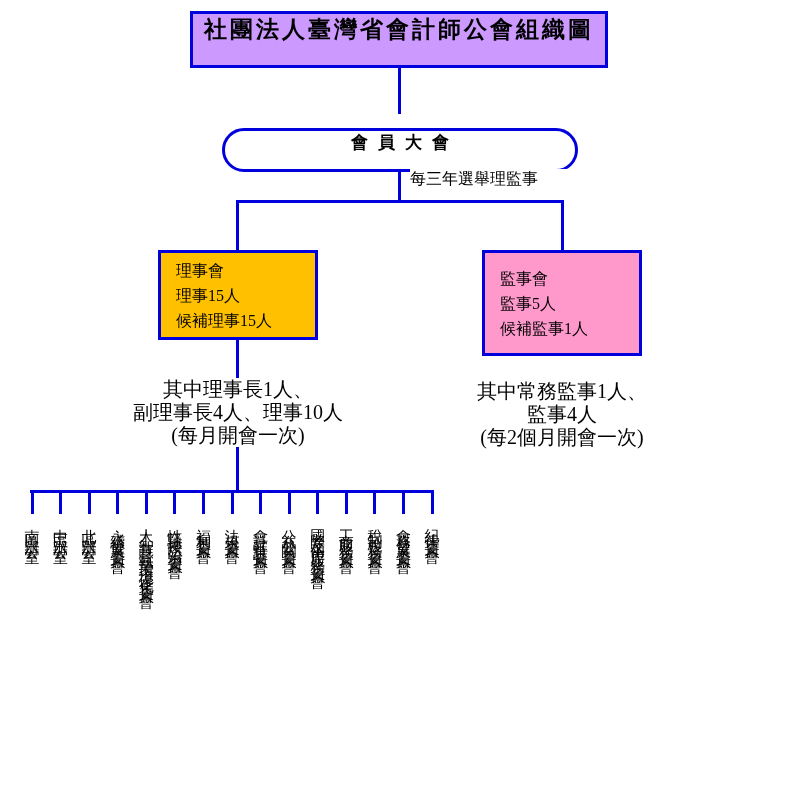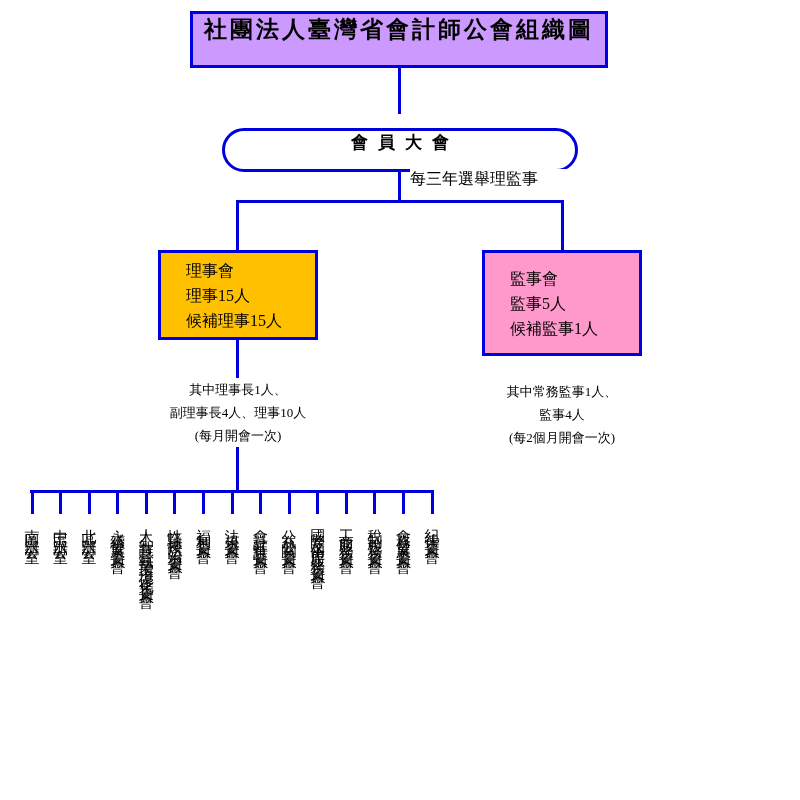--- a/index.html
+++ b/index.html
@@ -24,27 +24,27 @@
   }
   .edge-note {
     position: absolute; top: 169px; width: 190px;
     font-size: 16px; line-height: 20px; background: #fff;
   }
   #note-left  { left: 200px; text-align: right; }
   #note-right { left: 410px; text-align: left; }
   .org-box {
     justify-content: flex-start; align-items: center;
     font-size: 16px; line-height: 25px; white-space: pre-line;
-    padding-left: 25px;
+    padding-left: 15px;
   }
   #board-box { left: 158px; top: 250px; width: 160px; height: 90px; }
   #supervisor-box { left: 482px; top: 250px; width: 160px; height: 106px; }
   .comp-note {
     position: absolute; width: 240px; text-align: center;
-    font-size: 13px; line-height: 23px; white-space: pre-line;
+    font-size: 20px; line-height: 23px; white-space: pre-line;
     background: #ffffff; z-index: 5;
   }
   #board-note { left: 118px; top: 378px; }
   #supervisor-note { left: 442px; top: 380px; }
   .vlabel {
     position: absolute; top: 517px; width: 22px;
     writing-mode: vertical-rl; text-orientation: upright;
     font-size: 15px; letter-spacing: 5px; line-height: 22px;
   }
 </style>

